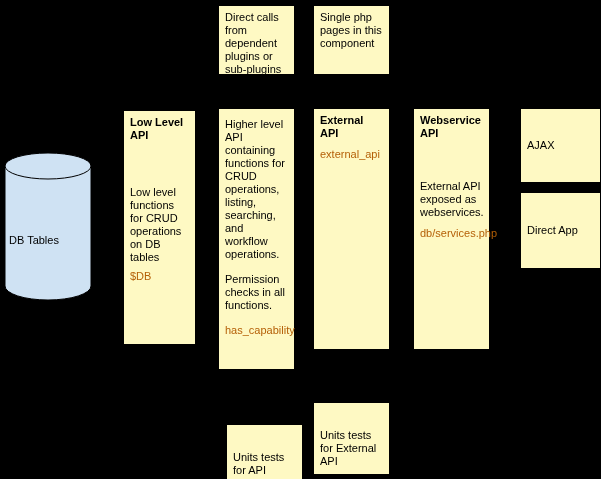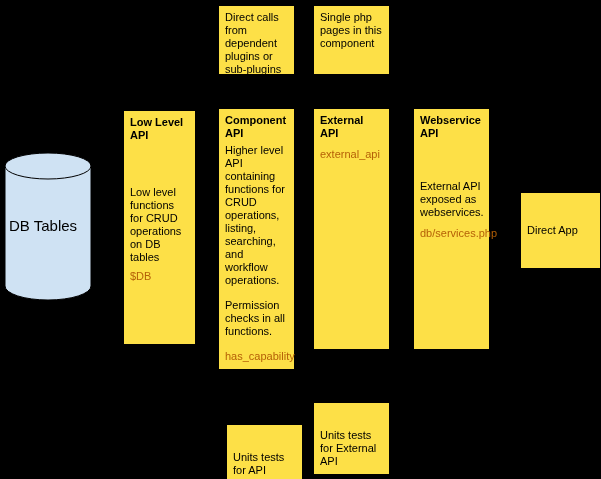--- a/index.html
+++ b/index.html
@@ -8,21 +8,21 @@
     width: 601px; height: 479px;
     font-family: "Liberation Sans", sans-serif;
     color: #000;
   }
   .canvas {
     position: relative; width: 601px; height: 479px;
     background: #000; overflow: hidden;
   }
   .box {
     position: absolute;
-    background: #fde047;
+    background: #fef9c3;
     border: 1px solid #000;
     font-size: 11px;
     line-height: 13px;
     padding: 5px 6px;
   }
   .box .title { font-weight: bold; }
   .code { color: #b45f06; }
 
   
   #box-direct-calls { left: 218px; top: 5px;  width: 77px; height: 70px; }
@@ -48,22 +48,22 @@
   #box-ajax   { left: 520px; top: 108px; width: 81px; height: 75px; display: flex; align-items: center; }
   #box-mobile { left: 520px; top: 192px; width: 81px; height: 77px; display: flex; align-items: center; }
 
   
   #box-tests-api      { left: 218px; top: 424px; width: 77px; height: 70px; padding-top: 26px; margin-left: 8px; }
   #box-tests-external { left: 313px; top: 402px; width: 77px; height: 73px; padding-top: 26px; }
 
   
   .db-wrap { position: absolute; left: 4px; top: 152px; width: 88px; height: 150px; }
   .db-label {
-    position: absolute; left: 5px; top: 67px;
-    font-size: 15px; line-height: 13px;
+    position: absolute; left: 5px; top: 82px;
+    font-size: 11px; line-height: 13px;
   }
 </style>
 </head>
 <body>
 
 <div class="canvas">
 
   <div class="db-wrap">
     <svg width="88" height="150" viewBox="0 0 88 150">
       <path d="M1,14 V134 a43,14 0 0 0 86,0 V14" fill="#cfe2f3" stroke="#000" stroke-width="1"></path>
@@ -79,37 +79,39 @@
     <div>Single php pages in this component</div>
   </div>
 
   <div class="box" id="col-low-level">
     <div class="title">Low Level API</div>
     <div class="body">Low level functions for CRUD operations on DB tables</div>
     <div class="code">$DB</div>
   </div>
 
   <div class="box" id="col-component">
-    <div class="title">Component API</div>
     <div class="body">Higher level API containing functions for CRUD operations, listing, searching, and workflow operations.</div>
     <div class="body2">Permission checks in all functions.</div>
     <div class="code">has_capability</div>
   </div>
 
   <div class="box" id="col-external">
     <div class="title">External API</div>
     <div class="code">external_api</div>
   </div>
 
   <div class="box" id="col-webservice">
     <div class="title">Webservice API</div>
     <div class="body">External API exposed as webservices.</div>
     <div class="code">db/services.php</div>
   </div>
 
+  <div class="box" id="box-ajax">
+    <div>AJAX</div>
+  </div>
   <div class="box" id="box-mobile">
     <div>Direct App</div>
   </div>
 
   <div class="box" id="box-tests-api">
     <div>Units tests for API</div>
   </div>
   <div class="box" id="box-tests-external">
     <div>Units tests for External API</div>
   </div>

